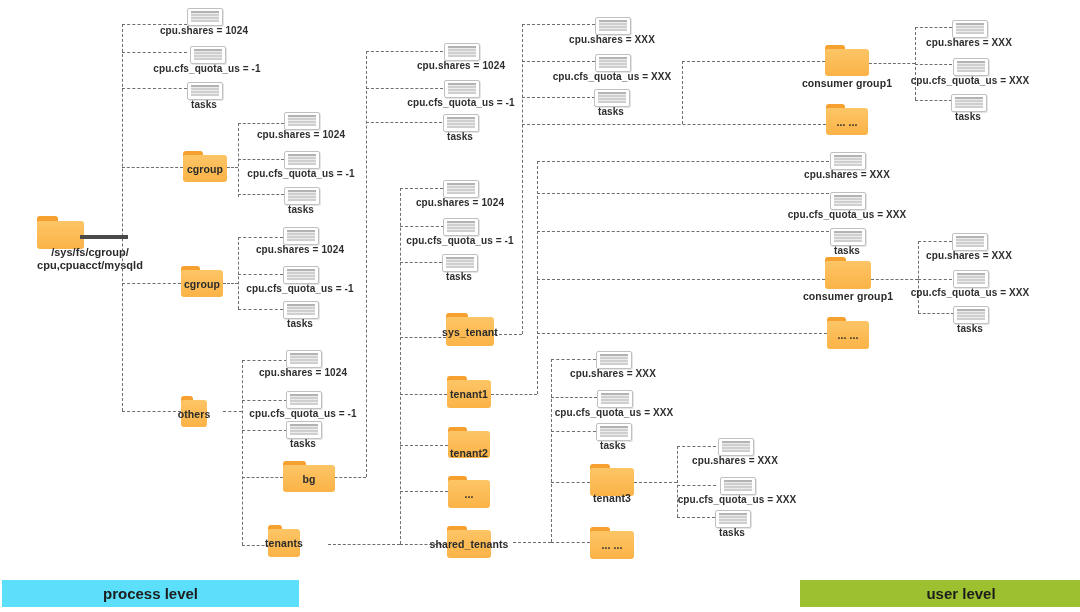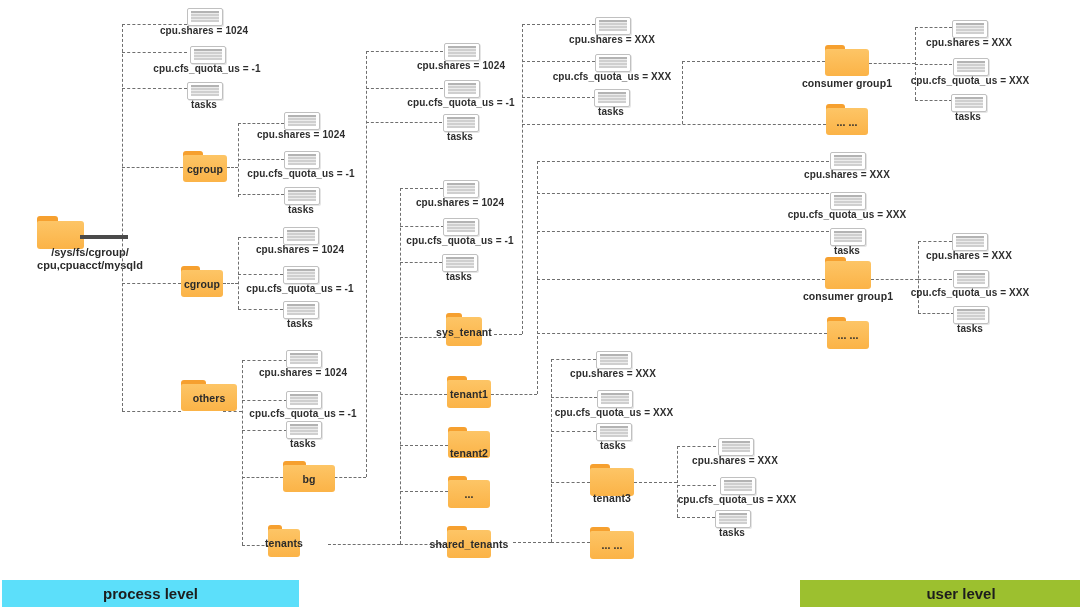--- a/index.html
+++ b/index.html
@@ -349,36 +349,36 @@
     <div class="folderNode" style="left: 183px; top: 151px; width: 44px; height: 31px;">
       <div class="ftab"></div>
       <div class="fbody"></div>
       <div class="dlabel" style="top: 12px;">cgroup</div>
     </div>
     <div class="folderNode" style="left: 181px; top: 266px; width: 42px; height: 31px;">
       <div class="ftab"></div>
       <div class="fbody"></div>
       <div class="dlabel" style="top: 12px;">cgroup</div>
     </div>
-    <div class="folderNode" style="left: 181px; top: 380px; width: 56px; height: 31px;">
+    <div class="folderNode" style="left: 181px; top: 396px; width: 26px; height: 31px;">
       <div class="ftab"></div>
       <div class="fbody"></div>
       <div class="dlabel" style="top: 12px;">others</div>
     </div>
     <div class="folderNode" style="left: 283px; top: 461px; width: 52px; height: 31px;">
       <div class="ftab"></div>
       <div class="fbody"></div>
       <div class="dlabel" style="top: 12px;">bg</div>
     </div>
     <div class="folderNode" style="left: 268px; top: 525px; width: 32px; height: 32px;">
       <div class="ftab"></div>
       <div class="fbody"></div>
       <div class="dlabel" style="top: 12px;">tenants</div>
     </div>
-    <div class="folderNode" style="left: 446px; top: 313px; width: 36px; height: 33px;">
+    <div class="folderNode" style="left: 446px; top: 313px; width: 48px; height: 33px;">
       <div class="ftab"></div>
       <div class="fbody"></div>
       <div class="dlabel" style="top: 13px;">sys_tenant</div>
     </div>
     <div class="folderNode" style="left: 447px; top: 376px; width: 44px; height: 32px;">
       <div class="ftab"></div>
       <div class="fbody"></div>
       <div class="dlabel" style="top: 12px;">tenant1</div>
     </div>
     <div class="folderNode" style="left: 448px; top: 427px; width: 42px; height: 31px;">

